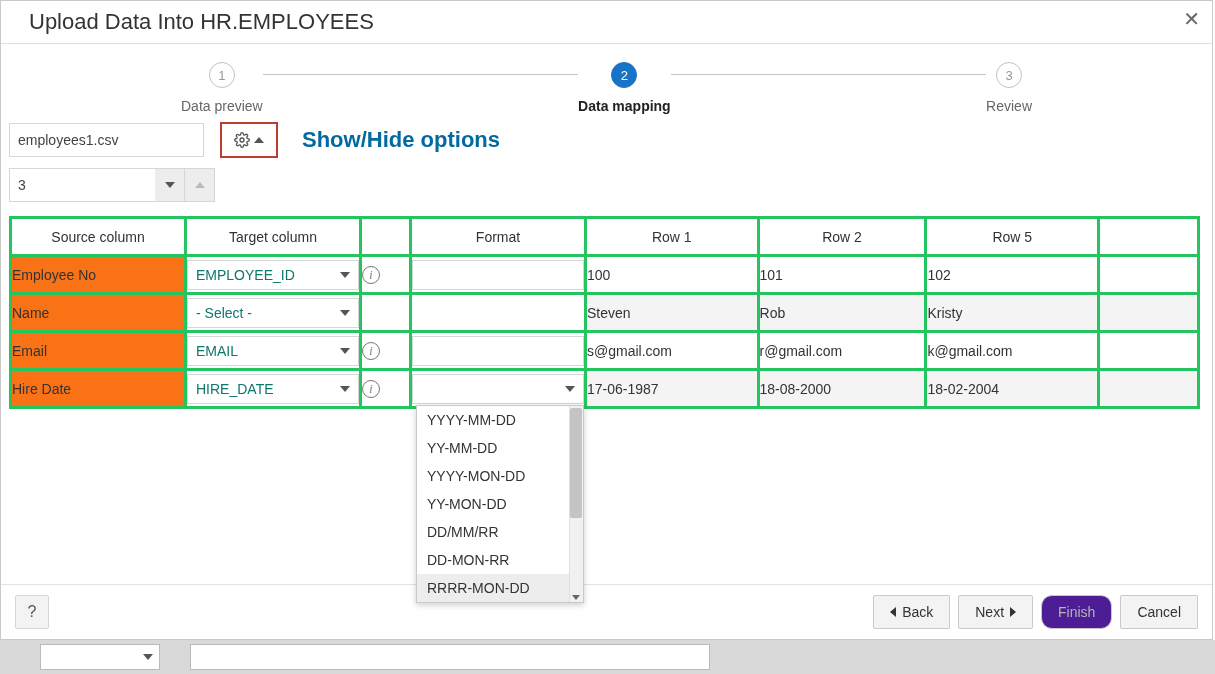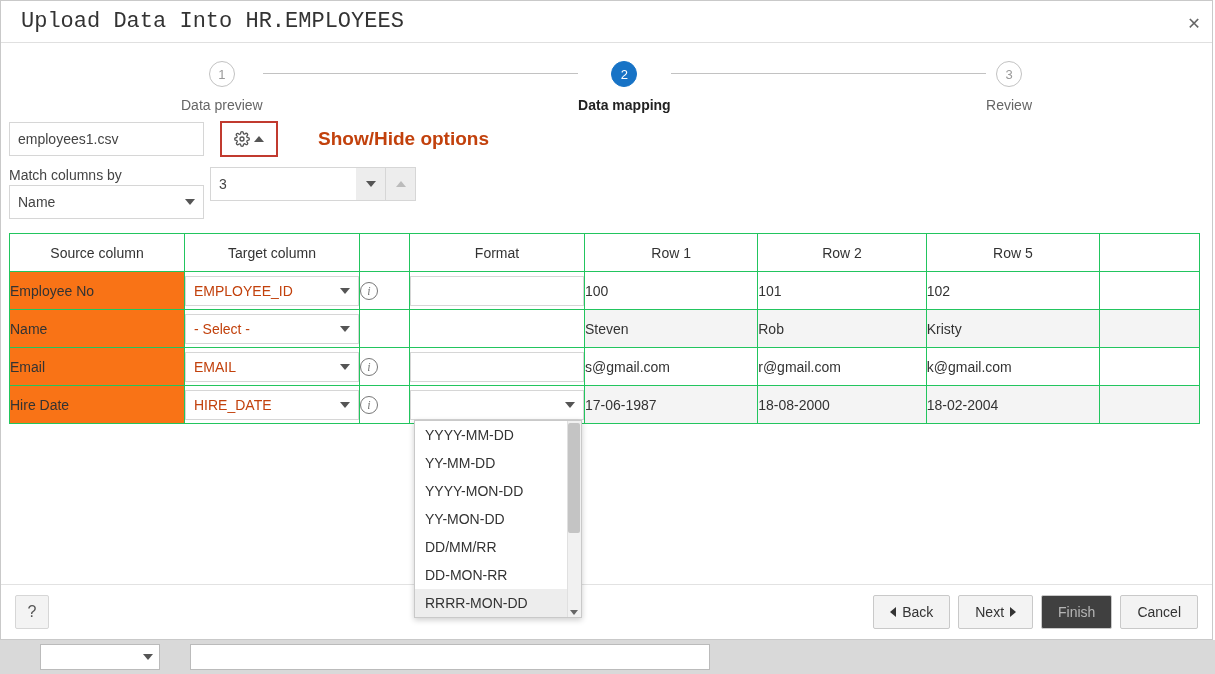--- a/index.html
+++ b/index.html
@@ -16,24 +16,23 @@
   .modal {
     border: 1px solid #c9c9c9;
     width: 1213px;
     height: 640px;
     position: relative;
     background: #fff;
   }
   .header {
     display: flex;
     justify-content: space-between;
-    align-items: flex-end;
-    padding: 8px 12px 8px 20px;
+    align-items: flex-start;
+    padding: 8px 12px 8px 28px;
     border-bottom: 1px solid #e0e0e0;
-    font-family: Liberation Mono, monospace;
   }
   .header h1 {
     font-size: 22px;
     font-weight: 400;
     color: #333;
   }
   .close-x {
     font-size: 20px;
     color: #666;
     cursor: pointer;
@@ -102,24 +101,24 @@
     background: #fff;
   }
   .gear { width: 16px; height: 16px; }
   .chev-up {
     width: 0; height: 0;
     border-left: 5px solid transparent;
     border-right: 5px solid transparent;
     border-bottom: 6px solid #555;
   }
   .annotation {
-    color: #c2410c;
+    color: #0369a1;
     font-weight: 600;
-    font-size: 19px;
-    margin-left: 24px;
+    font-size: 22px;
+    margin-left: 8px;
   }
   .row2 {
     display: flex;
     gap: 6px;
     margin-top: 10px;
   }
   .ctrlcol { display: flex; flex-direction: column; }
   .ctrl-label { font-size: 14px; color: #444; margin-bottom: 2px; }
   .select {
     height: 34px;
@@ -155,21 +154,21 @@
   .spin.down { background:#ededed; border-left:none; }
   .spin.down .t { width:0;height:0;border-left:5px solid transparent;border-right:5px solid transparent;border-top:6px solid #555; }
   .spin.up { border-left:none; }
   table.grid {
     width: calc(100% - 20px);
     margin: 6px 10px 0 8px;
     border-collapse: collapse;
     border: 1px solid #e2e2e2;
   }
   table.grid th, table.grid td {
-    border: 1px solid #22c55e;
+    border: 3px solid #22c55e;
     padding: 0;
     text-align: left;
     font-weight: 400;
     font-size: 14px;
     vertical-align: middle;
   }
   table.grid th {
     height: 38px;
     text-align: center;
     color: #333;
@@ -184,21 +183,21 @@
   .src-cell { background: #f97316; padding-left: 10px; color:#333; }
   tbody tr:nth-child(even) .data-cell { background: #f4f4f4; }
   .data-cell { padding-left: 10px; color: #333; background:#fff; }
   .td-select {
     padding: 4px;
   }
   .mini-select {
     width: 100%; height: 30px;
     border: 1px solid #d6d6d6;
     padding: 0 26px 0 8px;
-    font-size: 14px; color:#c2410c;
+    font-size: 14px; color:#0f766e;
     background:#fff;
     position: relative;
     display:flex; align-items:center;
   }
   .mini-select .caret {
     position:absolute; right:8px;
     width:0;height:0;border-left:5px solid transparent;border-right:5px solid transparent;border-top:6px solid #555;
   }
   .info-cell { text-align:center; }
   .info-icon {
@@ -249,21 +248,21 @@
     background:#fff;
     z-index: 40;
   }
   .help-btn {
     width:34px;height:34px;border:1px solid #d6d6d6;background:#f3f3f3;display:flex;align-items:center;justify-content:center;color:#555;font-size:16px;border-radius:2px;
   }
   .footer-spacer { flex:1; }
   .btn {
     height:34px; padding: 0 16px; border:1px solid #c9c9c9; background:#f3f3f3; color:#333; font-size:14px; display:flex;align-items:center;gap:6px;margin-left:8px;border-radius:2px;cursor:pointer;
   }
-  .btn.disabled { color:#b5b5b5; background:#404040; cursor:default; }
+  .btn.disabled { color:#b5b5b5; background:#4c1d95; cursor:default;border-radius:11px; }
   .tri-left { width:0;height:0;border-top:5px solid transparent;border-bottom:5px solid transparent;border-right:6px solid #333; }
   .tri-right { width:0;height:0;border-top:5px solid transparent;border-bottom:5px solid transparent;border-left:6px solid #333; }
   .bg-strip {
     position:absolute; left:0; right:0; bottom:0; height:34px; background:#d9d9d9; z-index:-1;
   }
   .bg-select-left {
     position:absolute;bottom:4px;left:40px;width:120px;height:26px;background:#fff;border:1px solid #bbb;display:flex;align-items:center;justify-content:flex-end;padding-right:6px;
   }
   .bg-select-right {
     position:absolute;bottom:4px;left:190px;width:520px;height:26px;background:#fff;border:1px solid #bbb;
@@ -303,27 +302,20 @@
         <svg class="gear" viewBox="0 0 24 24" fill="none" stroke="#555" stroke-width="2">
             <circle cx="12" cy="12" r="3"></circle>
             <path d="M19.4 15a1.7 1.7 0 0 0 .3 1.8l.1.1a2 2 0 1 1-2.8 2.8l-.1-.1a1.7 1.7 0 0 0-1.8-.3 1.7 1.7 0 0 0-1 1.5V21a2 2 0 1 1-4 0v-.1a1.7 1.7 0 0 0-1-1.5 1.7 1.7 0 0 0-1.8.3l-.1.1a2 2 0 1 1-2.8-2.8l.1-.1a1.7 1.7 0 0 0 .3-1.8 1.7 1.7 0 0 0-1.5-1H3a2 2 0 1 1 0-4h.1a1.7 1.7 0 0 0 1.5-1 1.7 1.7 0 0 0-.3-1.8l-.1-.1a2 2 0 1 1 2.8-2.8l.1.1a1.7 1.7 0 0 0 1.8.3H9a1.7 1.7 0 0 0 1-1.5V3a2 2 0 1 1 4 0v.1a1.7 1.7 0 0 0 1 1.5 1.7 1.7 0 0 0 1.8-.3l.1-.1a2 2 0 1 1 2.8 2.8l-.1.1a1.7 1.7 0 0 0-.3 1.8V9a1.7 1.7 0 0 0 1.5 1H21a2 2 0 1 1 0 4h-.1a1.7 1.7 0 0 0-1.5 1z"></path>
           </svg>
         <span class="chev-up"></span>
       </div>
       <span class="annotation">Show/Hide options</span>
     </div>
 
     <div class="row2">
-      <div class="ctrlcol">
-        <div class="ctrl-label">Match columns by</div>
-        <div class="select match-select">
-          <span>Name</span>
-          <span class="caret"></span>
-        </div>
-      </div>
       <div class="ctrlcol">
         <div class="preview-wrap">
           <input class="preview-input" value="3" style="">
           <div class="spin down">
               <span class="t"></span>
             </div>
           <div class="spin up">
               <span class="t"></span>
             </div>
         </div>

